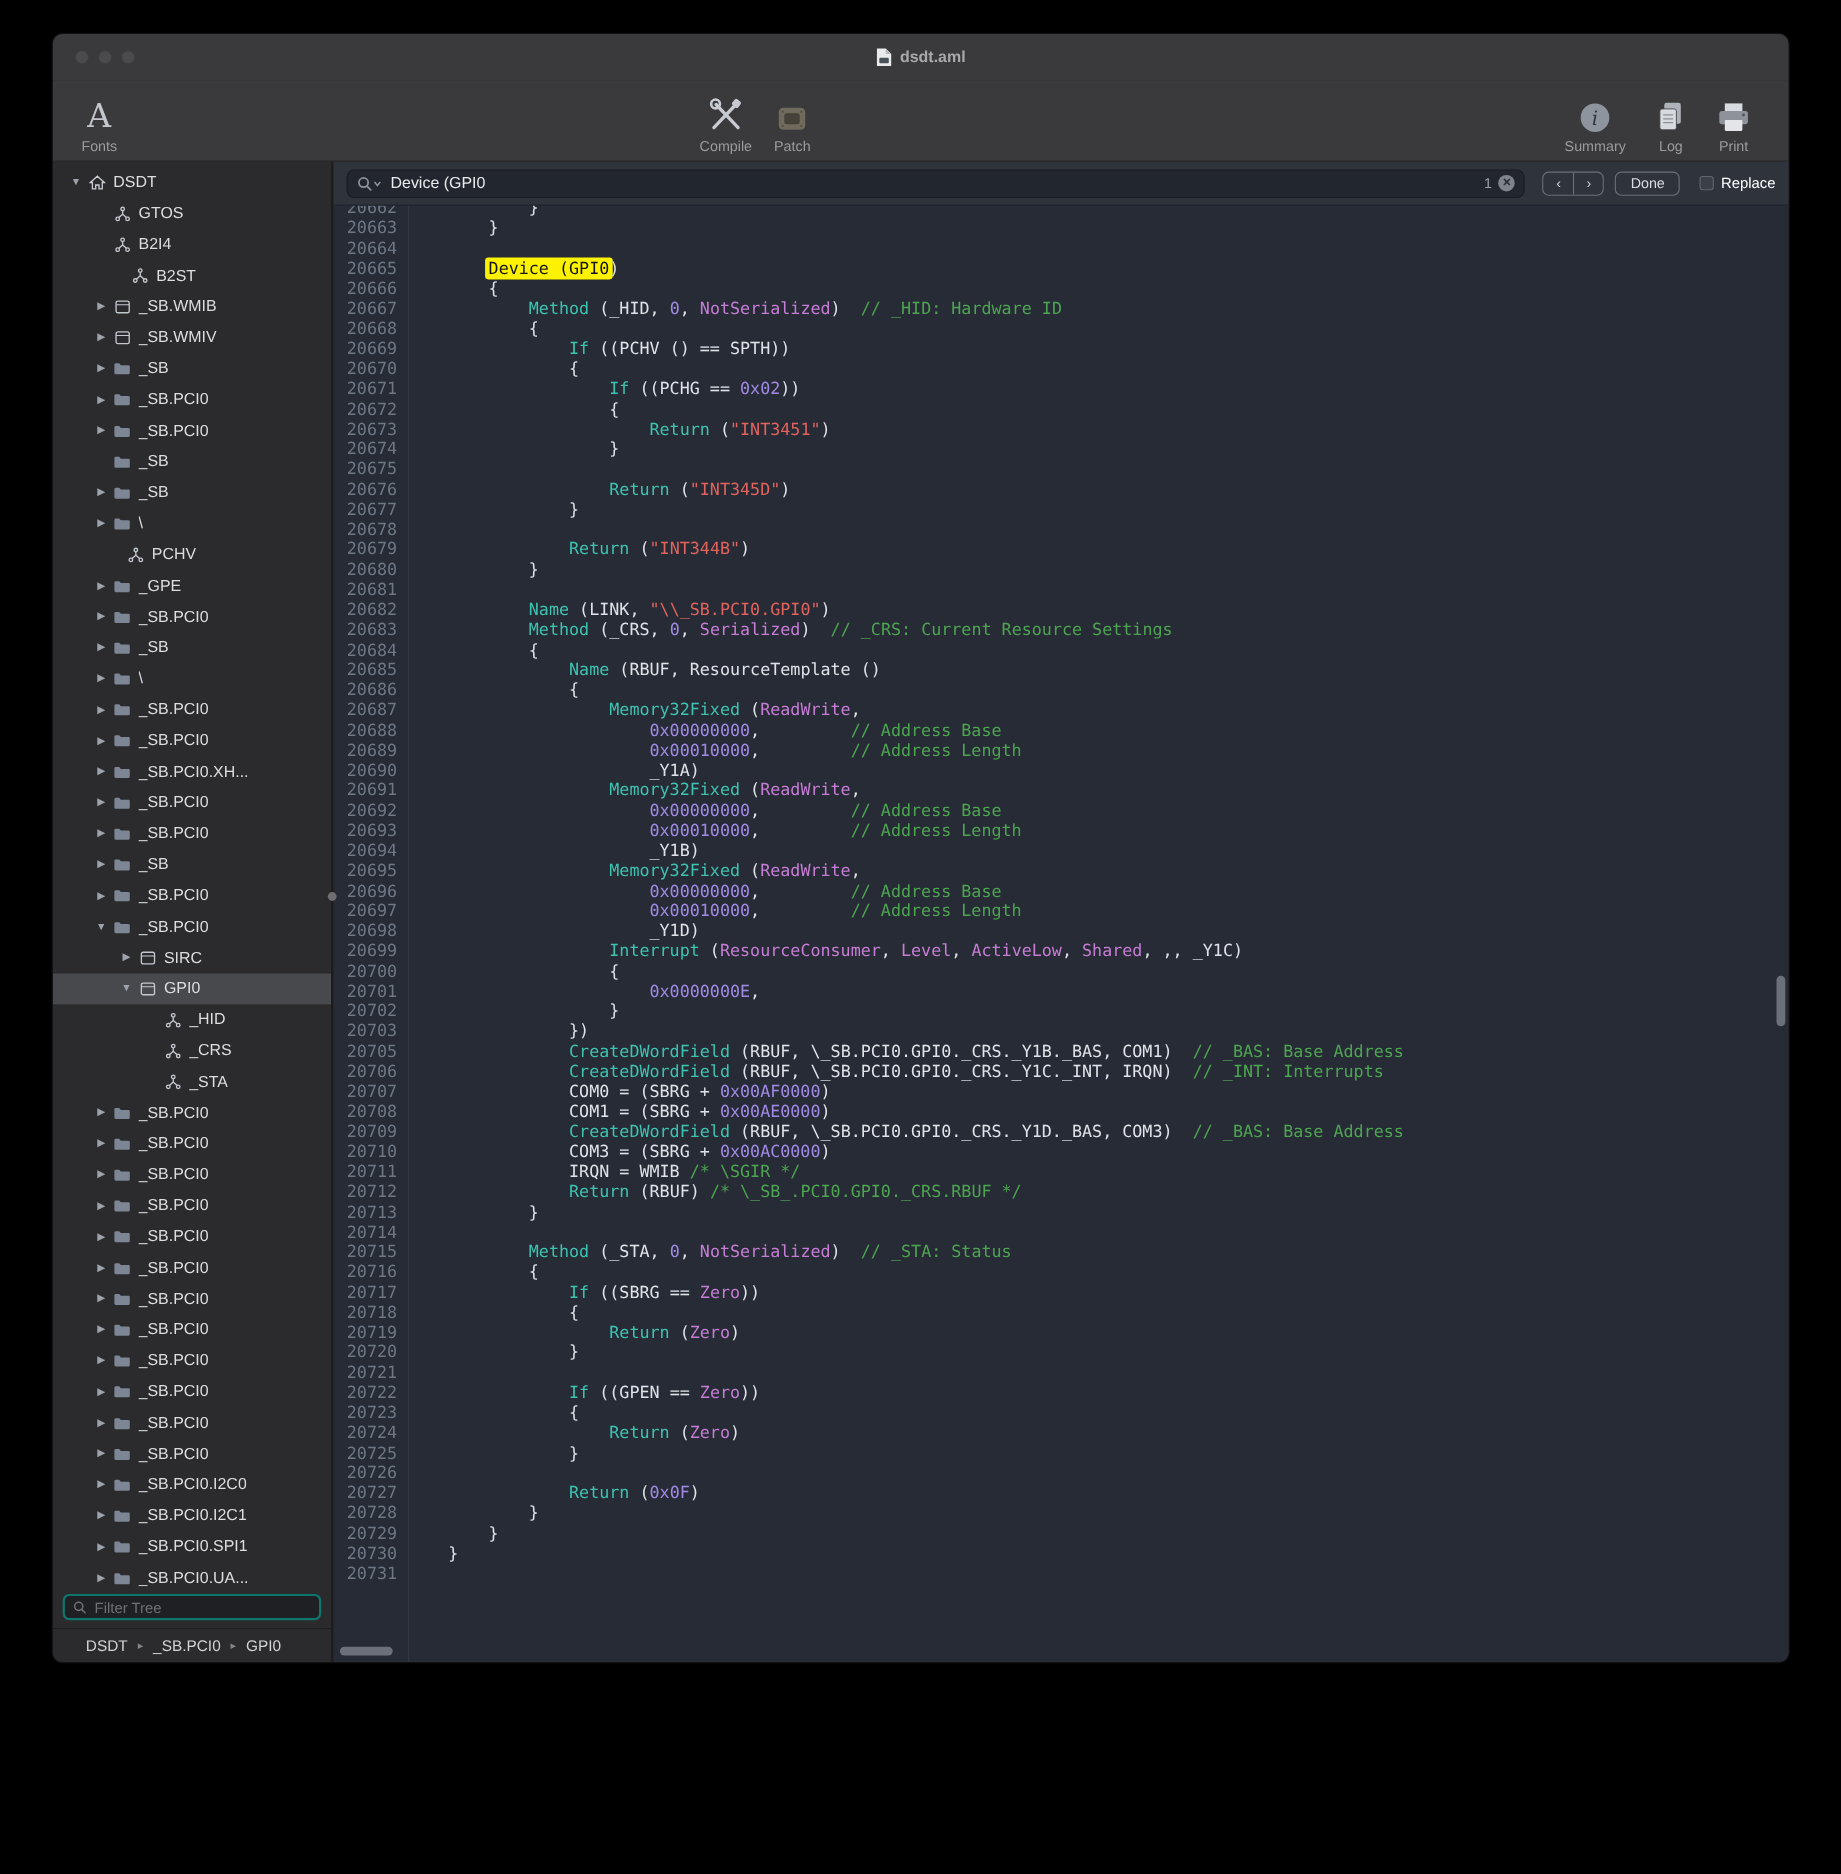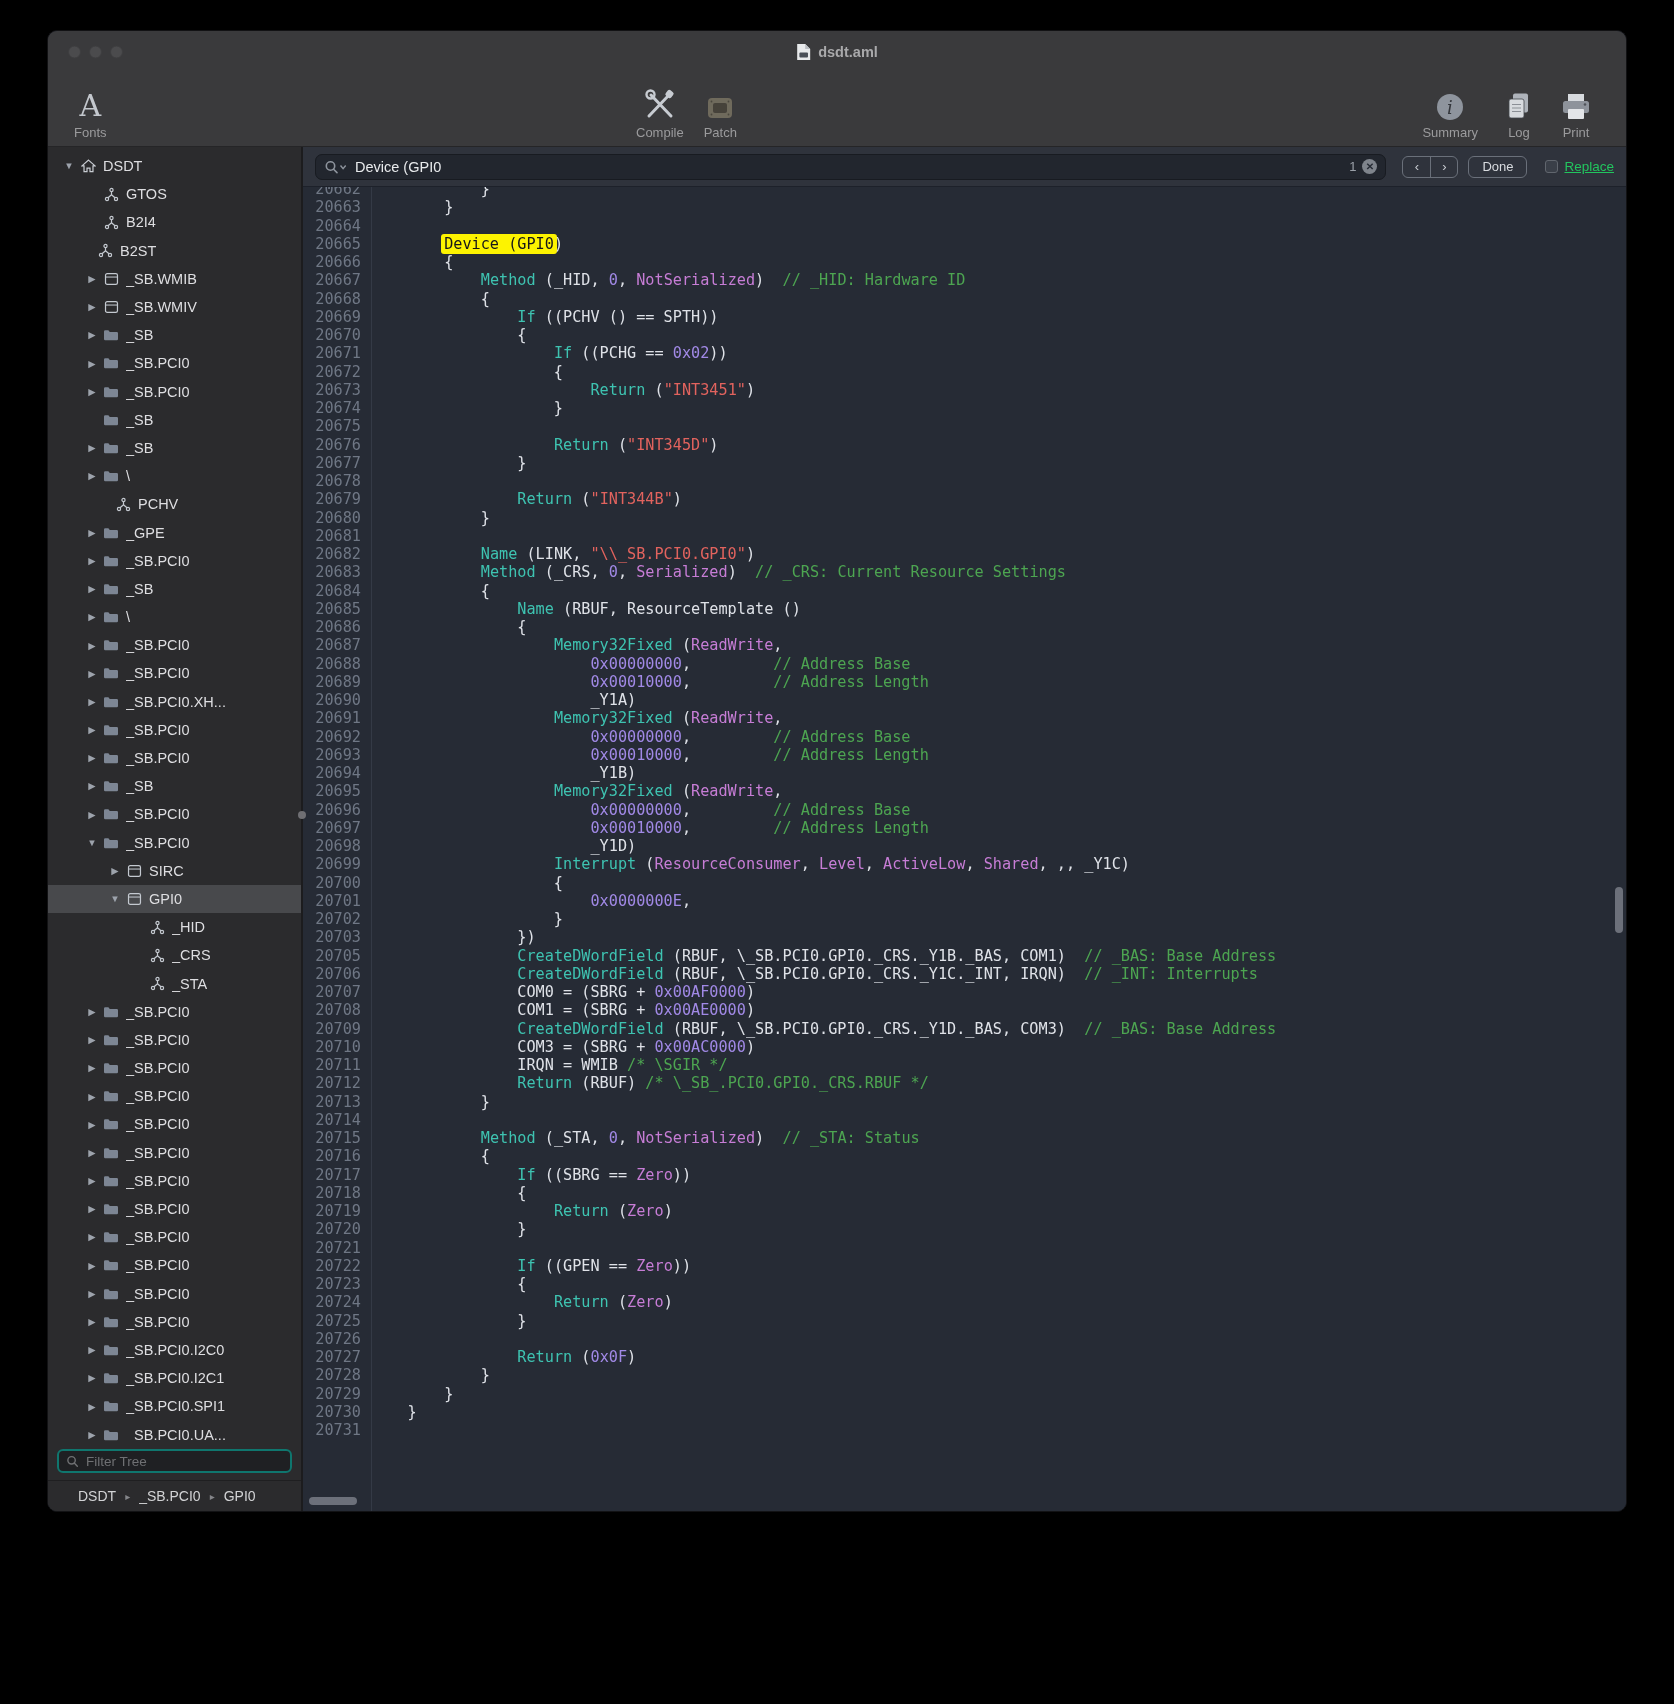--- a/index.html
+++ b/index.html
@@ -53,21 +53,21 @@
   .clear-btn{width:15px;height:15px;border-radius:50%;background:#7f848c;color:#262b35;font-size:10px;
     line-height:15px;text-align:center;font-weight:bold;}
   .seg{display:flex;border:1px solid #6a707a;border-radius:6px;overflow:hidden;}
   .seg button{width:27px;height:20px;background:transparent;border:none;color:#c8ccd2;font-size:13px;
     line-height:18px;padding:0;cursor:default;}
   .seg button + button{border-left:1px solid #6a707a;}
   .btn-done{height:22px;padding:0 13px;border:1px solid #6a707a;border-radius:6px;background:transparent;
     color:#d8dbdf;font-size:13px;text-align:center;}
   .replace-group{display:flex;align-items:center;gap:6px;margin-left:8px;}
   .checkbox{width:13px;height:13px;border-radius:3px;background:#3a3f48;border:1px solid #61666e;box-sizing:border-box;}
-  .replace-label{color:#22c55e;font-size:13.5px;text-decoration:underline;}
+  .replace-label{color:#ffffff;font-size:13.5px;}
   
   .code-area{flex:1;position:relative;overflow:hidden;font-family:"DejaVu Sans Mono",monospace;}
   .gutter-line{position:absolute;left:68px;top:0;bottom:0;width:1px;background:#343a46;}
   .code-lines{margin-top:-7px;}
   .code-line{display:flex;height:18.25px;line-height:18.25px;font-size:15.2px;white-space:pre;}
   .line-num{flex:0 0 68px;padding-right:10px;box-sizing:border-box;text-align:right;color:#6f7785;}
   .line-content{white-space:pre;}
   .tok-p{color:#dfe2e8;}
   .tok-k{color:#3ec3b1;}
   .tok-f{color:#c77dd6;}
@@ -202,21 +202,21 @@
             <span class="tree-icon">
               <svg width="15" height="15" viewBox="0 0 16 16" fill="none" stroke="#c4c9d0" stroke-width="1.3">
                 <circle cx="8" cy="3.2" r="1.7"></circle>
                 <circle cx="3.2" cy="12.8" r="1.7"></circle>
                 <circle cx="12.8" cy="12.8" r="1.7"></circle>
                 <path d="M8 5 V8.2 M8 8.2 L4.3 11.5 M8 8.2 L11.7 11.5"></path>
               </svg>
             </span>
             <span class="tree-label">B2I4</span>
           </div>
-          <div class="tree-row" style="padding-left: 29px;">
+          <div class="tree-row" style="padding-left: 51px;">
             <span class="disclosure"></span>
             <span class="tree-icon">
               <svg width="15" height="15" viewBox="0 0 16 16" fill="none" stroke="#c4c9d0" stroke-width="1.3">
                 <circle cx="8" cy="3.2" r="1.7"></circle>
                 <circle cx="3.2" cy="12.8" r="1.7"></circle>
                 <circle cx="12.8" cy="12.8" r="1.7"></circle>
                 <path d="M8 5 V8.2 M8 8.2 L4.3 11.5 M8 8.2 L11.7 11.5"></path>
               </svg>
             </span>
             <span class="tree-label">B2ST</span>

